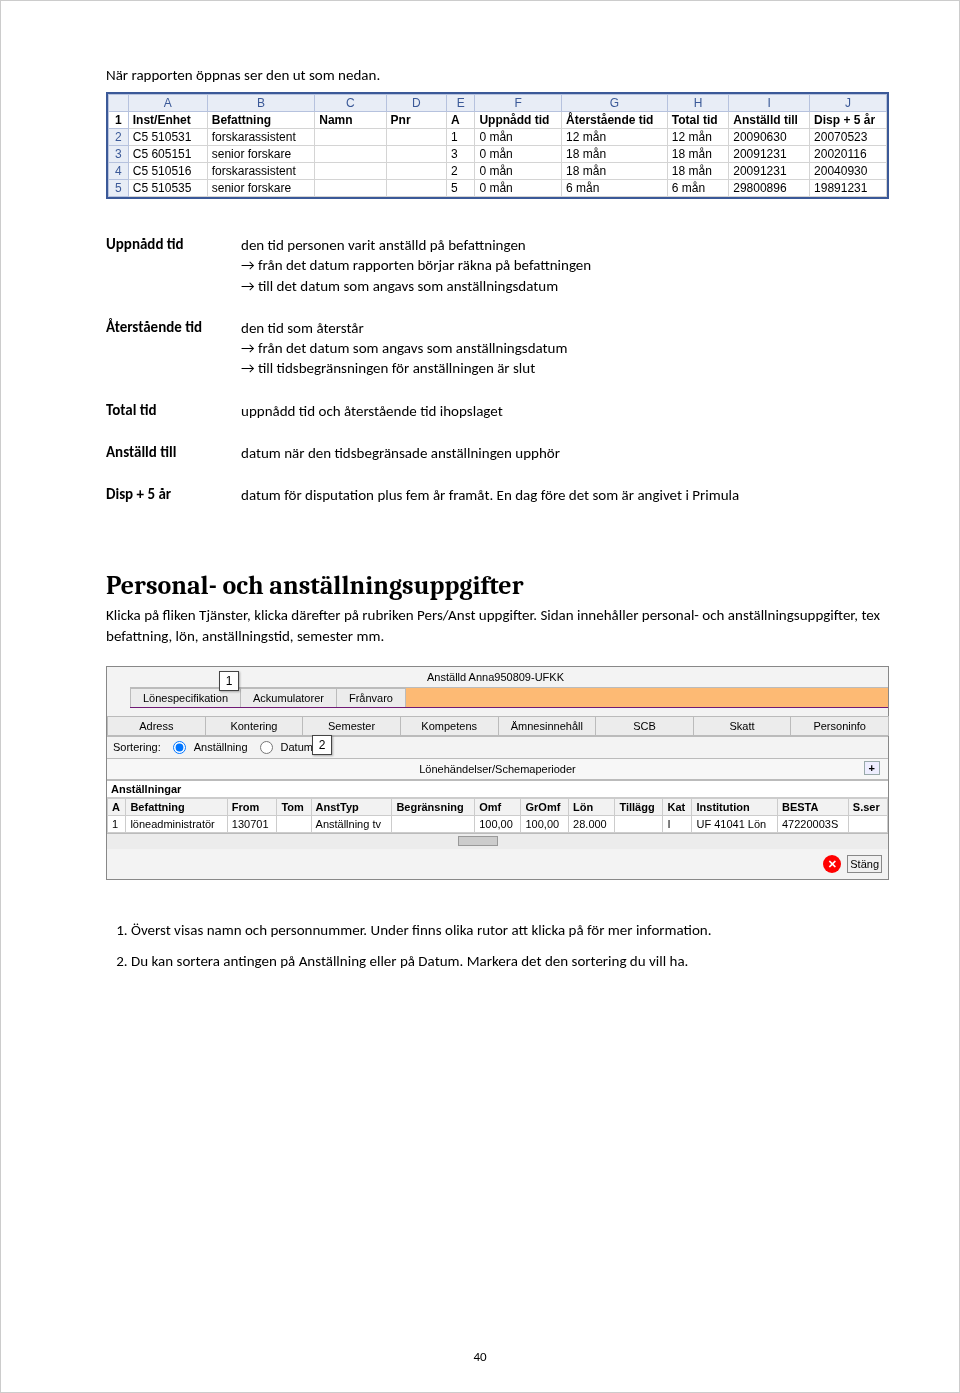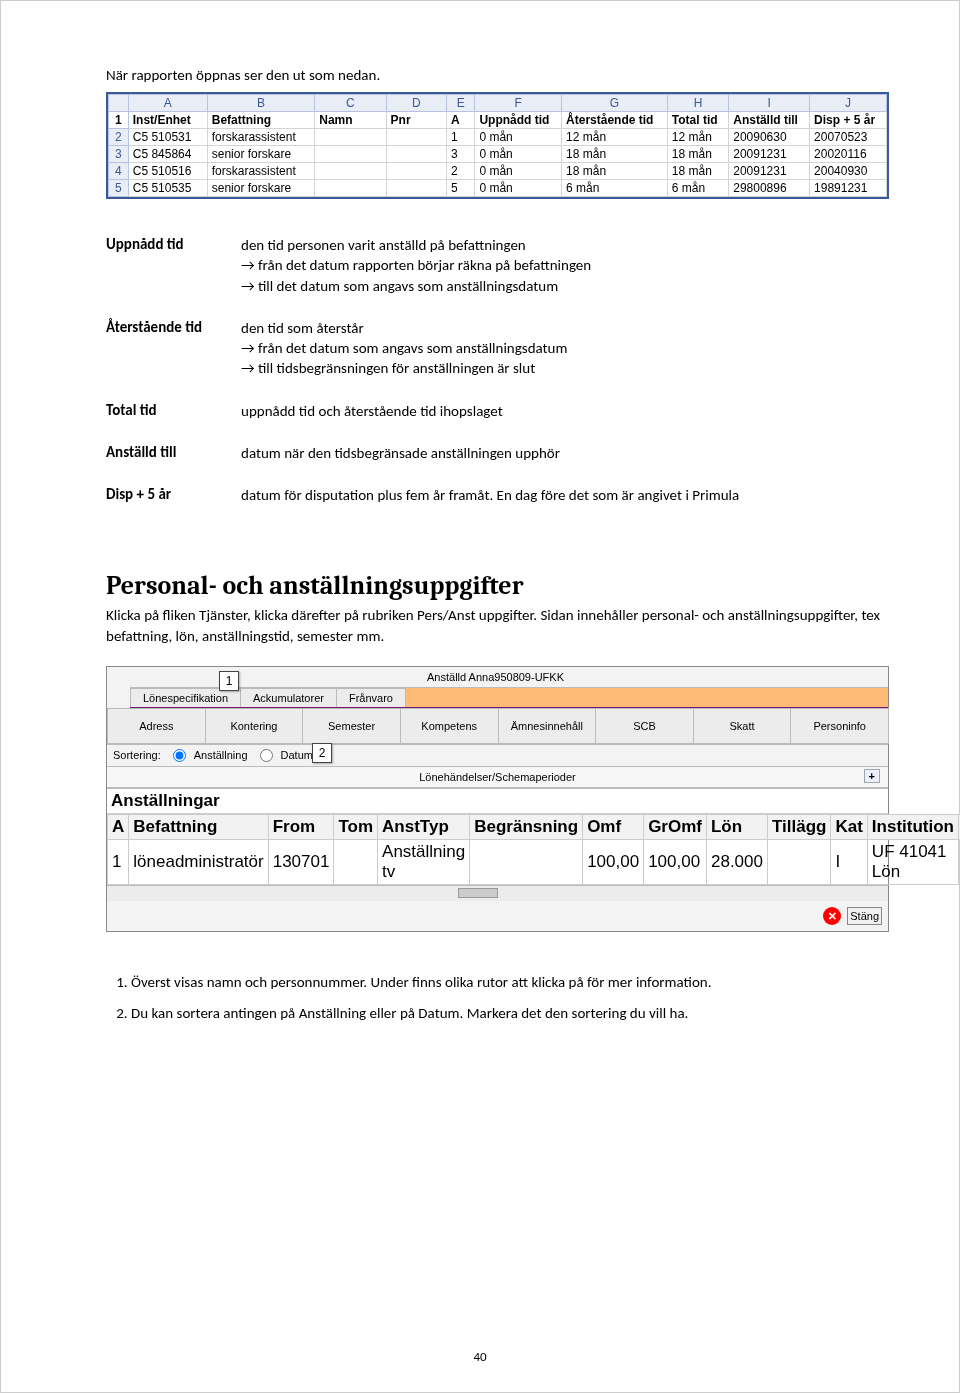--- a/index.html
+++ b/index.html
@@ -74,26 +74,26 @@
     font-size: 11px;
     margin: 20px 0 40px 0;
     position: relative;
   }
   .primula .top { display:flex; justify-content:center; padding:4px 10px 4px 6px; }
   .primula .top .name { font-weight:normal; }
   .primula .top .pnr { }
   .primula .tabs { display:flex; border-top:1px solid #bbb; border-bottom:1px solid #701a75; background:#fdba74;margin-left:23px; }
   .primula .tabs div { border:1px solid #bbb; border-bottom:none; padding:3px 12px; background:#ececec; margin-right:-1px; }
   .primula .tabs2 { display:flex; border-bottom:1px solid #bbb; background:#f3f3f3; }
-  .primula .tabs2 div { border:1px solid #bbb; padding:11px 10px; background:#ececec; margin-right:-1px; flex:1; text-align:center; }
+  .primula .tabs2 div { border:1px solid #bbb; padding:3px 10px; background:#ececec; margin-right:-1px; flex:1; text-align:center;margin-top:8px; }
   .primula .sortrow { padding:4px 6px; display:flex; align-items:center; gap:6px; }
   .primula .sortrow input { margin:0 2px 0 6px; }
   .primula .midhdr { text-align:center; padding:4px; border-top:1px solid #bbb; border-bottom:1px solid #bbb; background:#f7f7f7; position:relative; }
   .primula .midhdr .plus { position:absolute; right:8px; top:2px; border:1px solid #9aa; padding:0 4px; background:#eef; font-weight:bold; }
-  .primula .gridwrap { background:#fff; border-top:1px solid #bbb; font-size:17px; }
+  .primula .gridwrap { background:#fff; border-top:1px solid #bbb; font-size:11px; }
   .primula table.grid { border-collapse:collapse; width:100%; }
   .primula table.grid th, .primula table.grid td { border:1px solid #ccc; padding:2px 4px; text-align:left; font-weight:normal; }
   .primula table.grid th { background:#f2f2f2; font-weight:bold; }
   .primula .scrolltrack { border-top:1px solid #bbb; height:16px; background:#ececec; position:relative; }
   .primula .scrolltrack .thumb { position:absolute; left:45%; top:2px; width:40px; height:10px; background:#ccc; border:1px solid #999; }
   .primula .footer { display:flex; justify-content:flex-end; padding:6px; gap:6px; align-items:center; }
   .primula .footer .x { width:18px; height:18px; background:red; color:#fff; border-radius:9px; text-align:center; line-height:18px; font-weight:bold; }
   .primula .footer .btn { border:1px solid #888; padding:2px 2px; background:#f0f0f0; }
 
   .callout {
@@ -150,21 +150,21 @@
         <td></td>
         <td>1</td>
         <td>0 mån</td>
         <td>12 mån</td>
         <td>12 mån</td>
         <td>20090630</td>
         <td>20070523</td>
       </tr>
       <tr>
         <td class="rowhdr">3</td>
-        <td>C5 845864</td>
+        <td>C5 605151</td>
         <td>senior forskare</td>
         <td></td>
         <td></td>
         <td>3</td>
         <td>0 mån</td>
         <td>18 mån</td>
         <td>18 mån</td>
         <td>20091231</td>
         <td>20020116</td>
       </tr>

